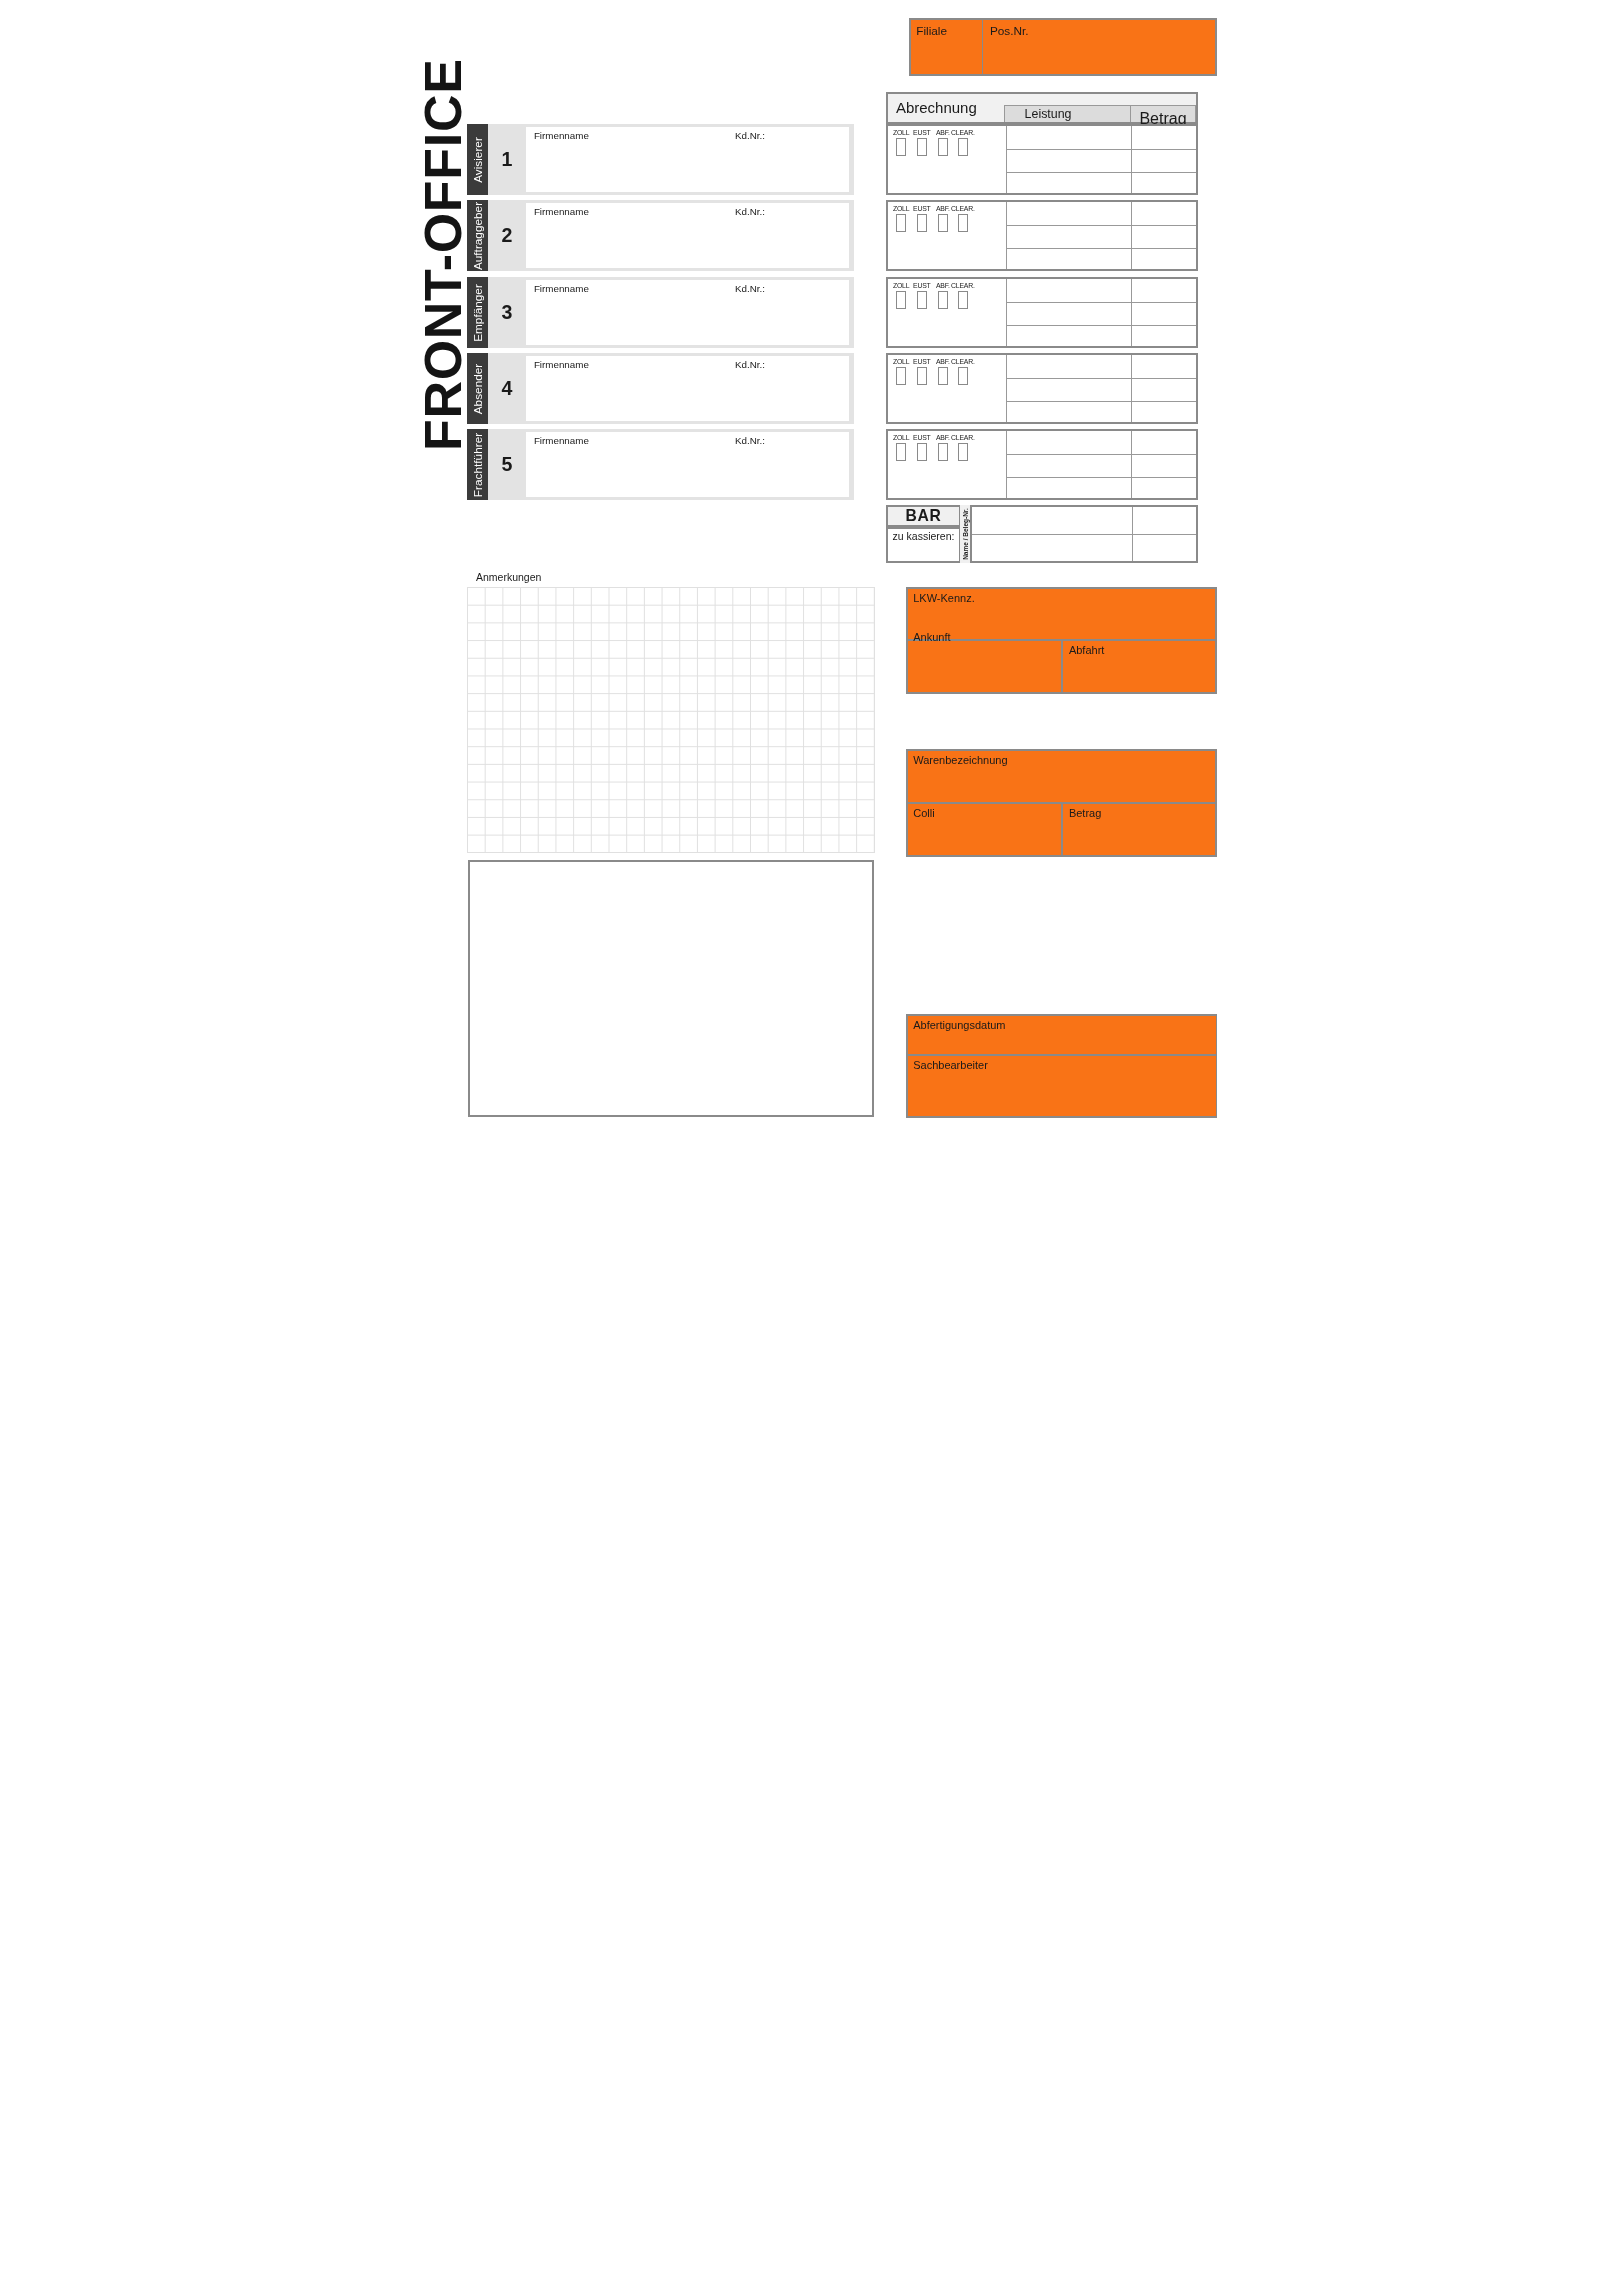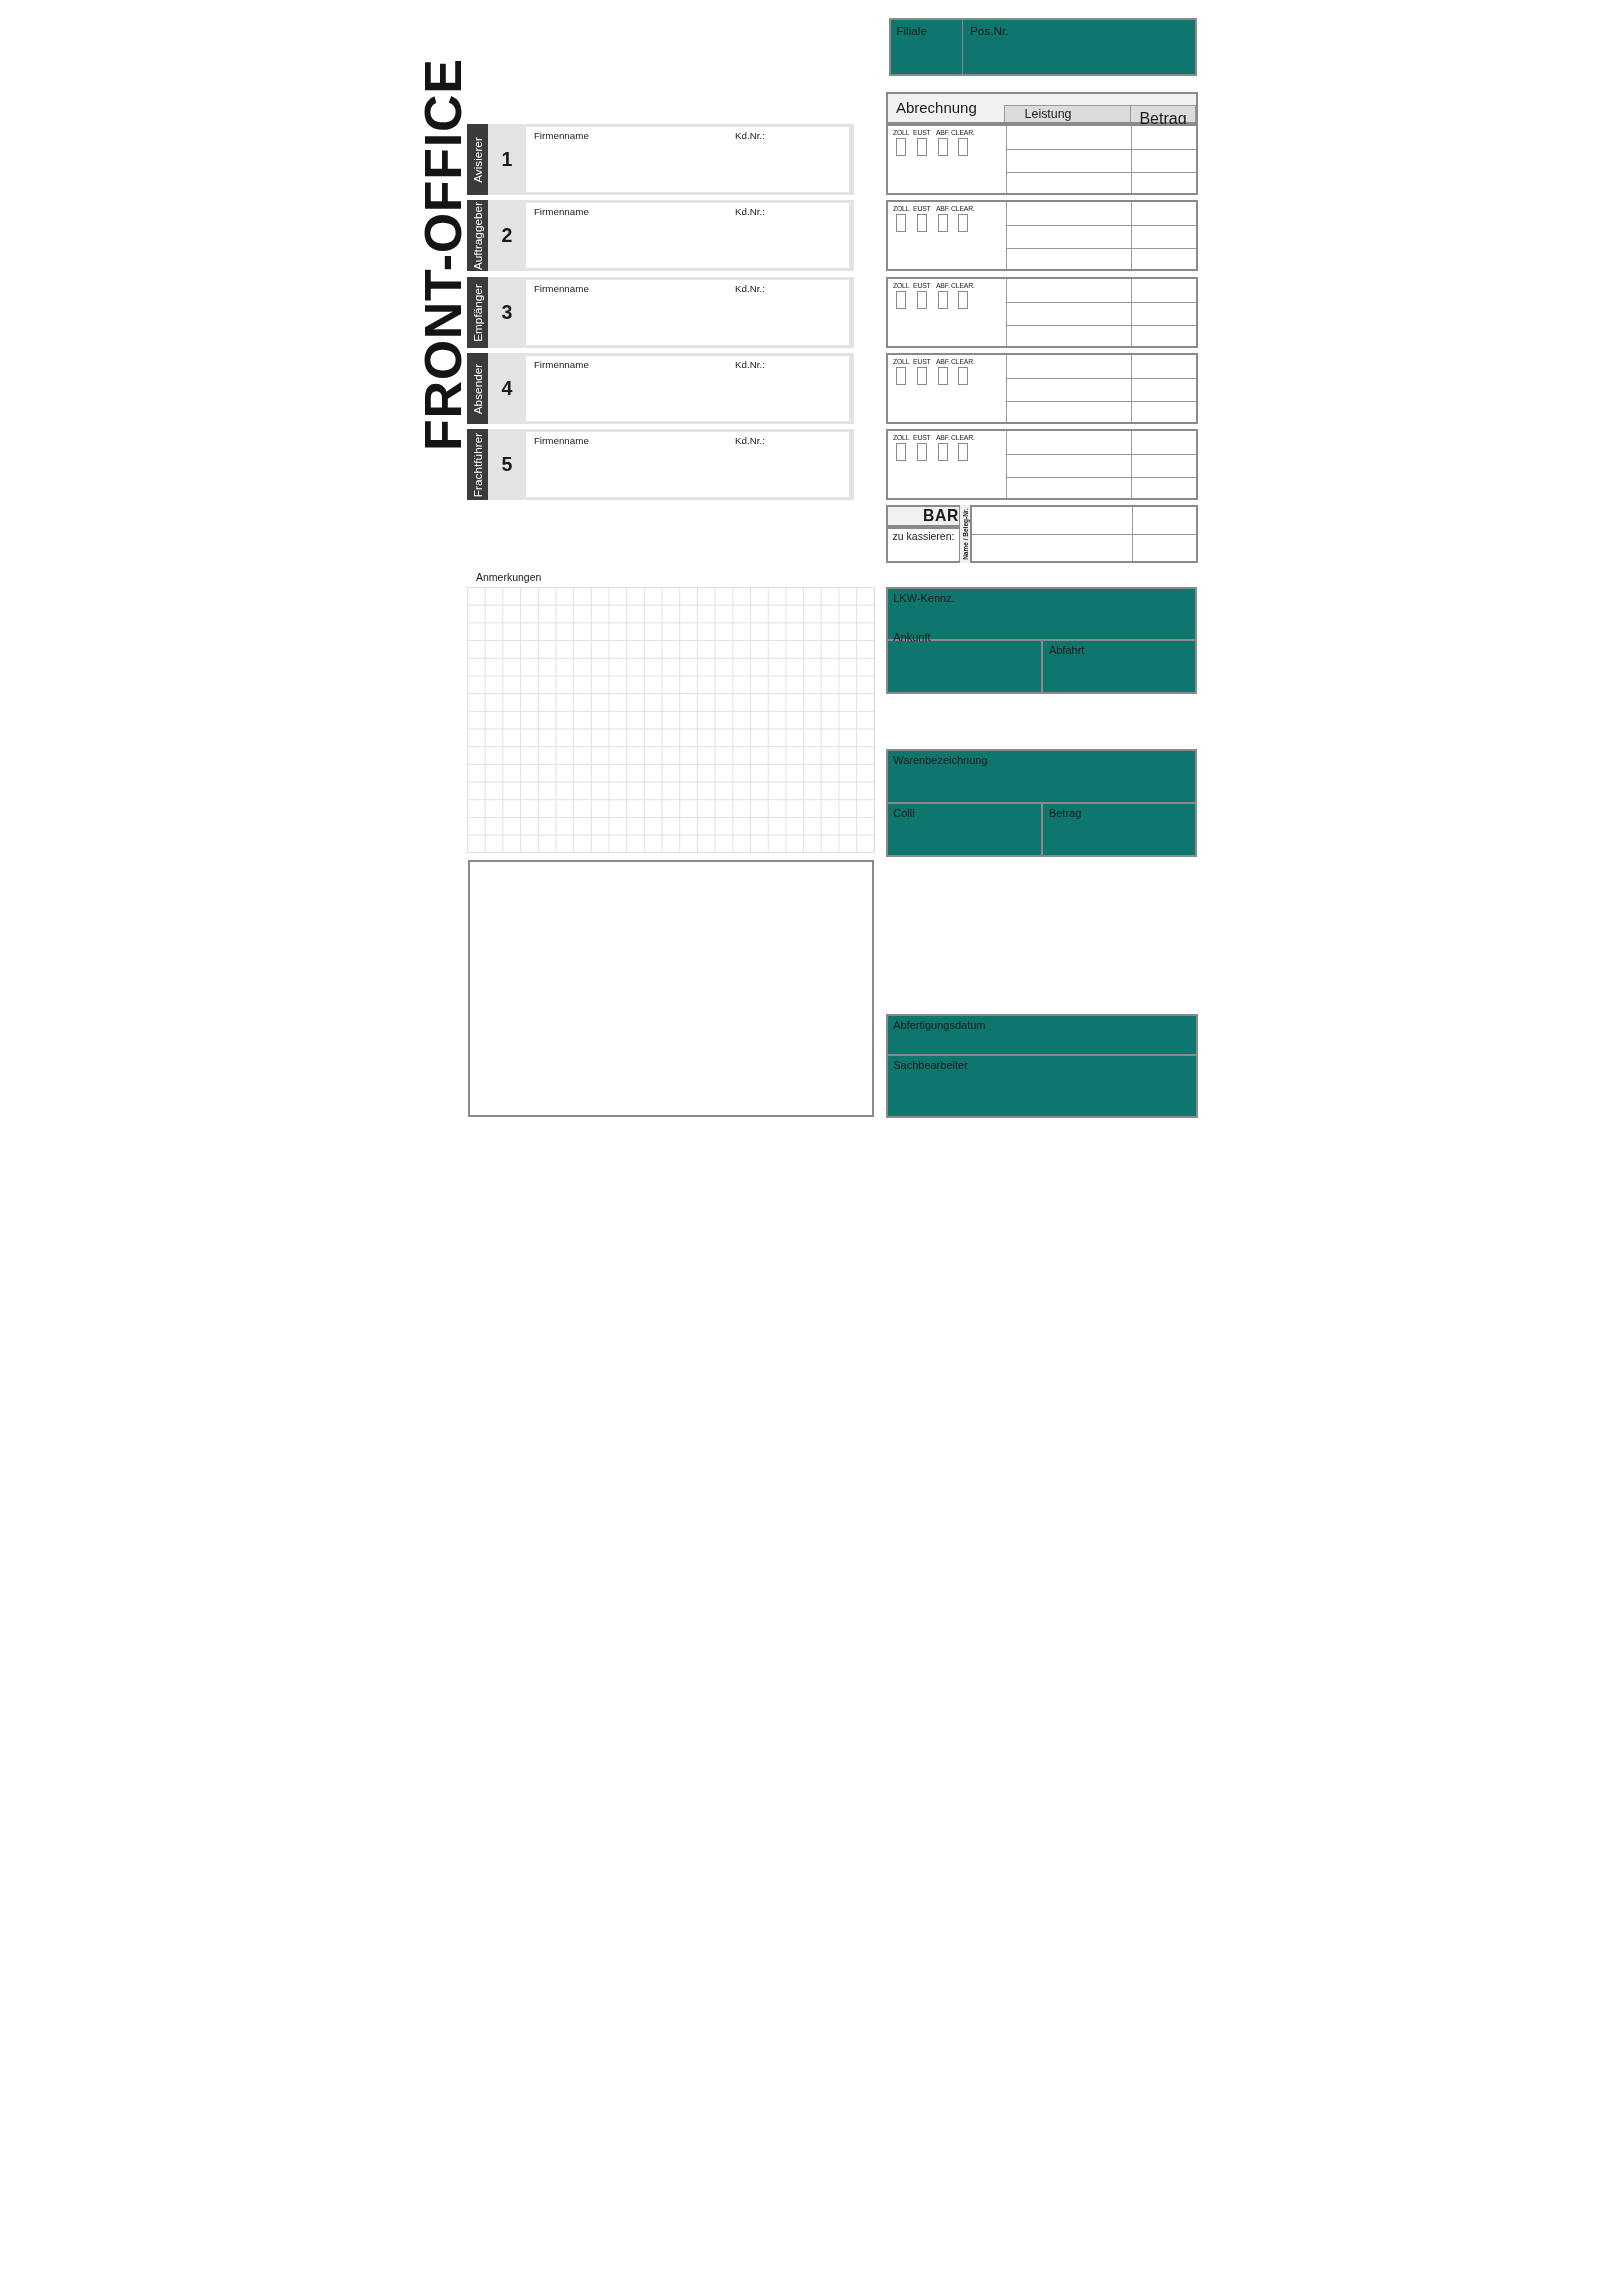--- a/index.html
+++ b/index.html
@@ -13,21 +13,21 @@
             font-size:52px; font-weight:900; letter-spacing:0.7px; color:#141414; white-space:nowrap; }
 
   
   .hdr-panel { left:61px; top:18.3px; width:414px; height:58px; background:#e3e3e3; }
   .hdr-label { position:absolute; left:31px; top:3.3px; font-size:14.4px; }
   .hdr-label2 { position:absolute; right:3.9px; top:5.2px; font-size:12.4px; }
   .hdr-input1 { position:absolute; left:27px; top:19.6px; width:279px; height:37px; background:#fff; }
   .hdr-input2 { position:absolute; left:312px; top:19.6px; width:96px; height:37px; background:#fff; }
 
   
-  .box3 { border:2px solid #8a8a8a; background:#0f766e; }
+  .box3 { border:2px solid #8a8a8a; background:#f97316;margin-left:20px; }
   .filiale-box { left:483px; top:18.3px; width:308px; height:58px; }
   .flbl { position:absolute; top:3.3px; font-size:11.8px; }
 
   
   .abr-hdr { left:480px; top:92px; width:312px; height:32px; background:#f1f1f1; border:2px solid #8a8a8a; }
   .abr-title { position:absolute; left:7.9px; top:5.2px; font-size:15px; }
   .abr-band { position:absolute; left:116px; right:0; bottom:0; height:17px; display:flex;
               background:#dcdcdc; border:0.7px solid #999; border-bottom:none; }
   .abr-band .l { width:126px; border-right:0.7px solid #999; font-size:12.4px; padding:1.3px 0 0 19.6px; }
   .abr-band .b { flex:1; font-size:16px; text-align:center; padding-top:4px; }
@@ -50,21 +50,21 @@
   .hline1 { position:absolute; left:118px; right:0; top:23px; height:0.7px; background:#999; }
   .hline2 { position:absolute; left:118px; right:0; top:46px; height:0.7px; background:#999; }
   .cbcol { position:absolute; top:2.6px; width:23.6px; text-align:center; }
   .cbl { display:block; font-size:6.9px; letter-spacing:-0.2px; }
   .cb  { display:block; width:9.8px; height:17.7px; margin:2.6px auto 0; border:1.3px solid #8a8a8a; background:#fff; }
   .lcell { position:absolute; left:119px; width:124px; height:22px; }
   .bcell { position:absolute; left:244px; right:0; height:22px; }
 
   
   .bar-cell { left:480px; top:505px; width:75px; height:22px; background:#f0f0f0; border:2px solid #8a8a8a;
-              text-align:right; font-size:15.7px; font-weight:900; letter-spacing:0.7px; line-height:18.3px; }
+              text-align:center; font-size:15.7px; font-weight:900; letter-spacing:0.7px; line-height:18.3px; }
   .zk-cell  { left:480px; top:527px; width:75px; height:36px; border:2px solid #8a8a8a; background:#fff; }
   .zk-cell span { display:block; text-align:center; font-size:10.5px; padding-top:1.3px; }
   .strip { left:554px; top:505px; width:9.8px; height:58px; background:#f0f0f0; }
   .strip span { position:absolute; left:50%; top:50%; transform:translate(-50%,-50%) rotate(-90deg);
                 font-size:6.5px; font-weight:bold; white-space:nowrap; }
   .bar-table { left:564px; top:505px; width:228px; height:58px; border:2px solid #8a8a8a; background:#fff; }
   .bar-table .h { position:absolute; left:0; right:0; top:27px; height:0.7px; background:#999; }
   .bar-table .v { position:absolute; left:160px; top:0; bottom:0; width:0.7px; background:#999; }
 
   

